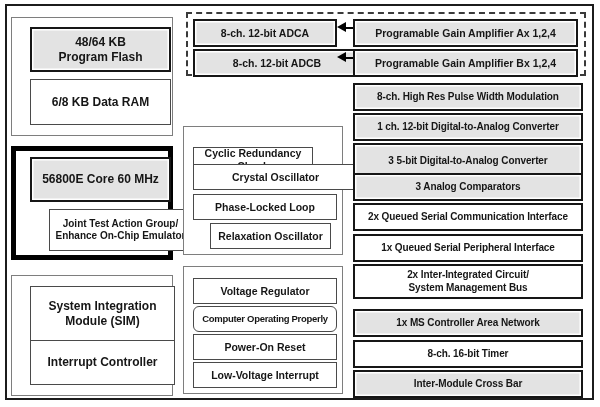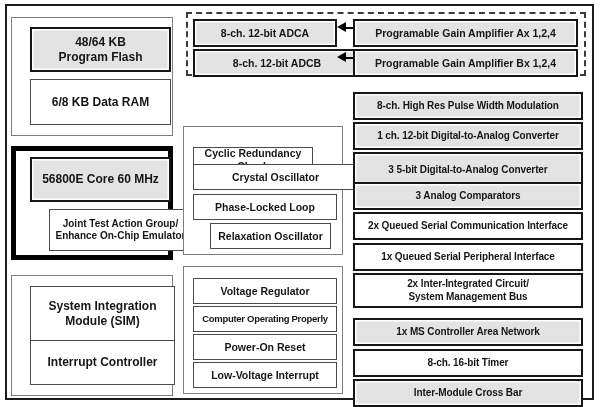--- a/index.html
+++ b/index.html
@@ -19,26 +19,26 @@
   .box{
     display:flex;align-items:center;justify-content:center;text-align:center;
     white-space:pre-line;line-height:1.22;font-size:10.5px;padding:12px 2px;
   }
   .white{background:var(--box-fill-white);border:1.5px solid var(--border-mid);}
   .emph{
     background:var(--box-fill-gray);border:2px solid var(--border-dark);
     box-shadow:inset 0 0 0 1.5px #ffffff;
   }
   .row{
-    font-size:10px;letter-spacing:-0.1px;margin-top:9px;
+    font-size:10px;letter-spacing:-0.1px;
   }
   .row.white{border:2px solid var(--border-dark);}
   .f11{font-size:12px;margin-left:8px;}
   .f10{font-size:10px;margin-left:28px;}
-  .cop{font-size:9.5px;letter-spacing:-0.3px;}
+  .cop{font-size:9.5px;letter-spacing:-0.3px;border-radius:6px;}
   .arrow{height:0;border-top:2.5px solid #000;}
   .arrow::before{
     content:"";position:absolute;left:-9px;top:-7px;
     border-top:5.5px solid transparent;border-bottom:5.5px solid transparent;
     border-right:9px solid #000;
   }
 </style>
 </head>
 <body>
 

